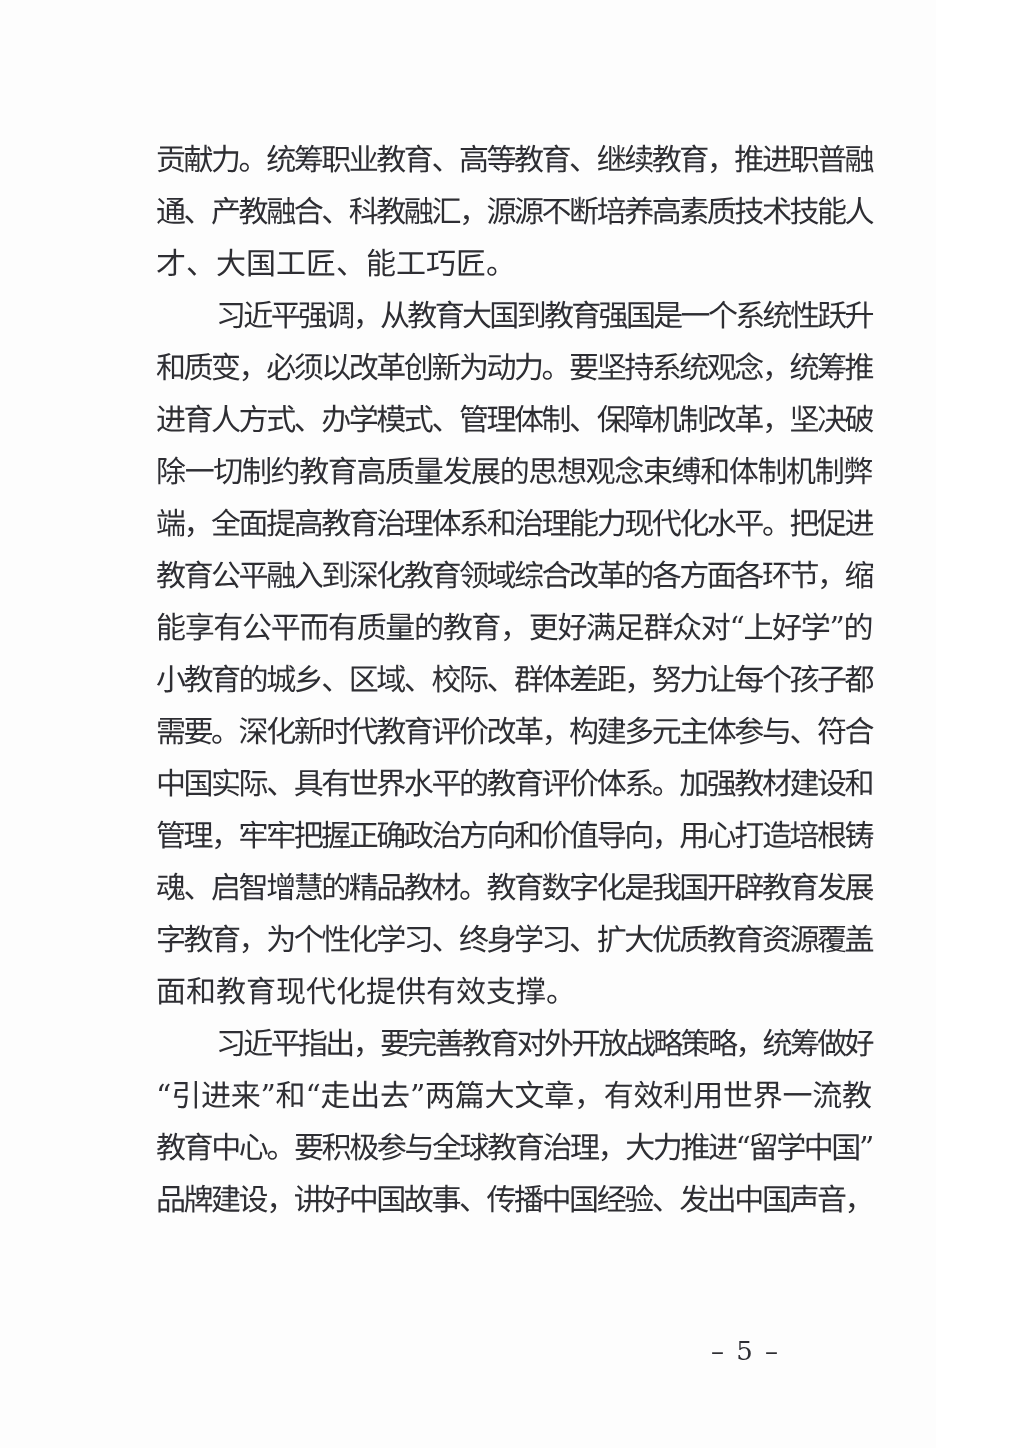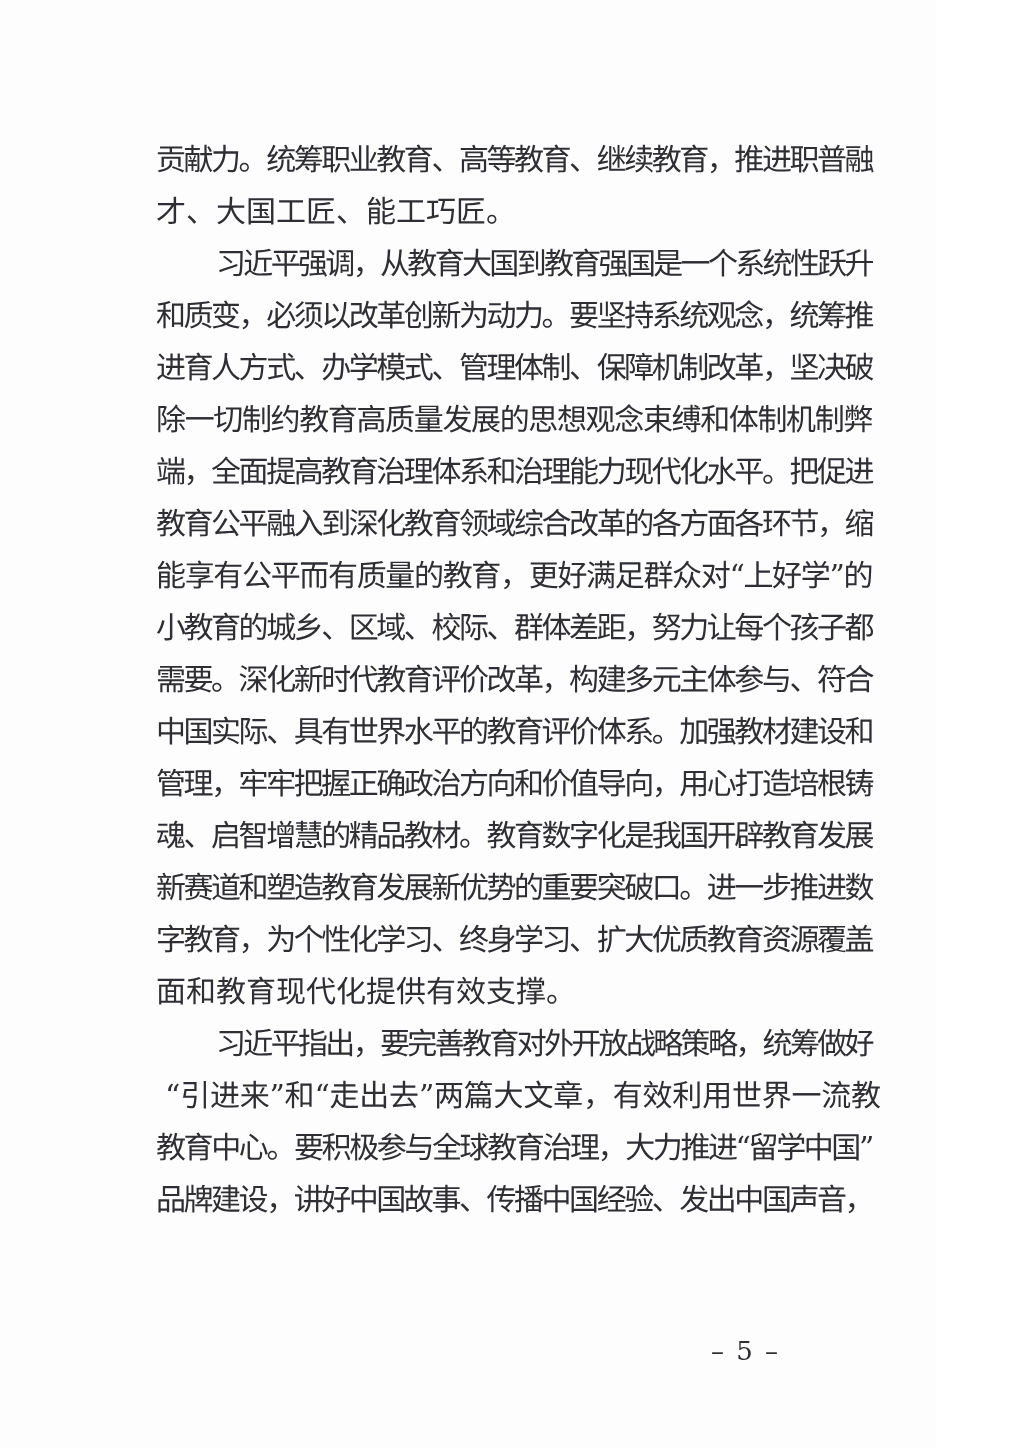--- a/index.html
+++ b/index.html
@@ -45,35 +45,35 @@
     letter-spacing: 2px;
     font-family: "DejaVu Serif", "Liberation Serif", serif;
   }
 </style>
 </head>
 <body>
 
 <div class="page">
   <div class="body-text">
       <div class="line"><span class="line-text" style="letter-spacing: -2.46px;">贡献力。统筹职业教育、高等教育、继续教育，推进职普融</span></div>
+      <div class="line"><span class="line-text" style="letter-spacing: -2.46px;">通、产教融合、科教融汇，源源不断培养高素质技术技能人</span></div>
       <div class="line"><span class="line-text">才、大国工匠、能工巧匠。</span></div>
       <div class="line indent"><span class="line-text" style="letter-spacing: -2.67px;">习近平强调，从教育大国到教育强国是一个系统性跃升</span></div>
       <div class="line"><span class="line-text" style="letter-spacing: -2.46px;">和质变，必须以改革创新为动力。要坚持系统观念，统筹推</span></div>
       <div class="line"><span class="line-text" style="letter-spacing: -2.46px;">进育人方式、办学模式、管理体制、保障机制改革，坚决破</span></div>
       <div class="line"><span class="line-text" style="letter-spacing: -1.36px;">除一切制约教育高质量发展的思想观念束缚和体制机制弊</span></div>
       <div class="line"><span class="line-text" style="letter-spacing: -2.46px;">端，全面提高教育治理体系和治理能力现代化水平。把促进</span></div>
       <div class="line"><span class="line-text" style="letter-spacing: -2.46px;">教育公平融入到深化教育领域综合改革的各方面各环节，缩</span></div>
       <div class="line"><span class="line-text" style="letter-spacing: -1.33px;">能享有公平而有质量的教育，更好满足群众对“上好学”的</span></div>
       <div class="line"><span class="line-text" style="letter-spacing: -2.46px;">小教育的城乡、区域、校际、群体差距，努力让每个孩子都</span></div>
       <div class="line"><span class="line-text" style="letter-spacing: -2.46px;">需要。深化新时代教育评价改革，构建多元主体参与、符合</span></div>
       <div class="line"><span class="line-text" style="letter-spacing: -2.46px; font-family: Liberation Serif, serif;">中国实际、具有世界水平的教育评价体系。加强教材建设和</span></div>
       <div class="line"><span class="line-text" style="letter-spacing: -2.46px;">管理，牢牢把握正确政治方向和价值导向，用心打造培根铸</span></div>
       <div class="line"><span class="line-text" style="letter-spacing: -2.46px;">魂、启智增慧的精品教材。教育数字化是我国开辟教育发展</span></div>
-      <div class="line"><span class="line-text" style="letter-spacing: -2.46px;">新赛道和塑造教育发展新优势的重要突破口。进一步推进数</span></div>
       <div class="line"><span class="line-text" style="letter-spacing: -2.46px;">字教育，为个性化学习、终身学习、扩大优质教育资源覆盖</span></div>
       <div class="line"><span class="line-text">面和教育现代化提供有效支撑。</span></div>
       <div class="line indent"><span class="line-text" style="letter-spacing: -2.67px;">习近平指出，要完善教育对外开放战略策略，统筹做好</span></div>
-      <div class="line"><span class="line-text" style="letter-spacing: -0.21px; margin-left: 9px;">“引进来”和“走出去”两篇大文章，有效利用世界一流教</span></div>
+      <div class="line"><span class="line-text" style="letter-spacing: -0.21px;">“引进来”和“走出去”两篇大文章，有效利用世界一流教</span></div>
       <div class="line"><span class="line-text" style="letter-spacing: -2.4px;">教育中心。要积极参与全球教育治理，大力推进“留学中国”</span></div>
       <div class="line"><span class="line-text" style="letter-spacing: -2.46px;">品牌建设，讲好中国故事、传播中国经验、发出中国声音，</span></div>
     </div>
   <div class="page-number">– 5 –</div>
 </div>
 
 </body></html>

